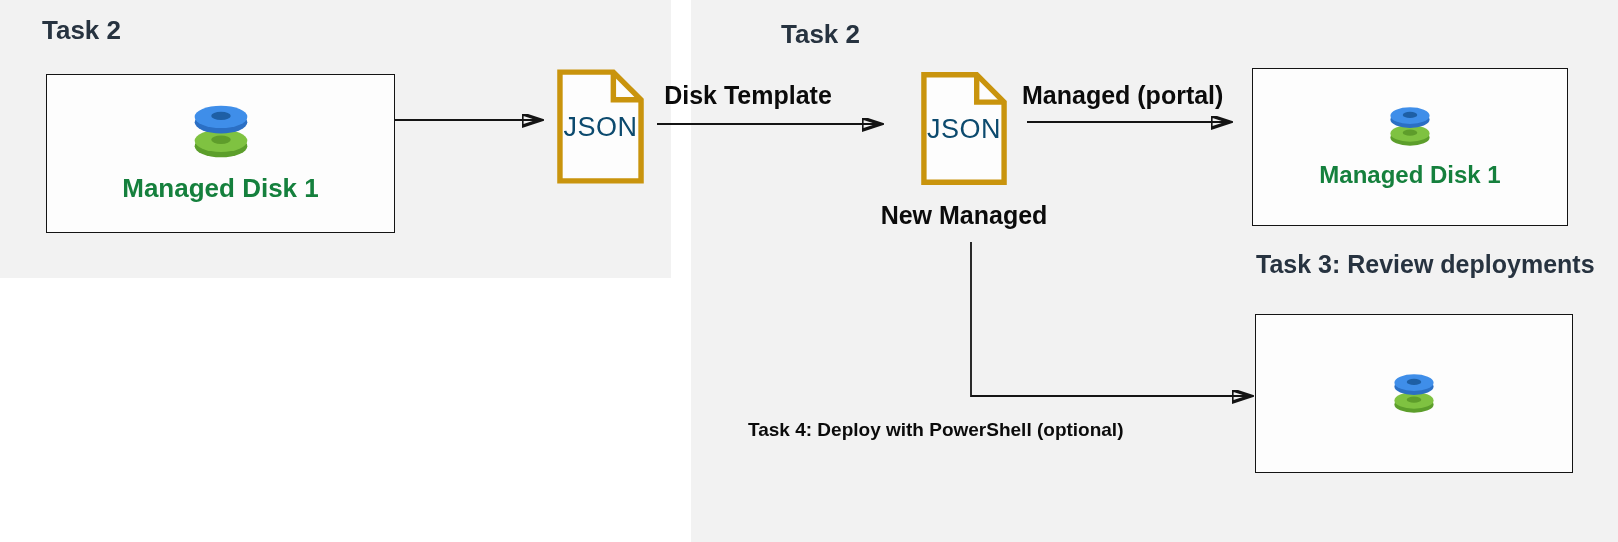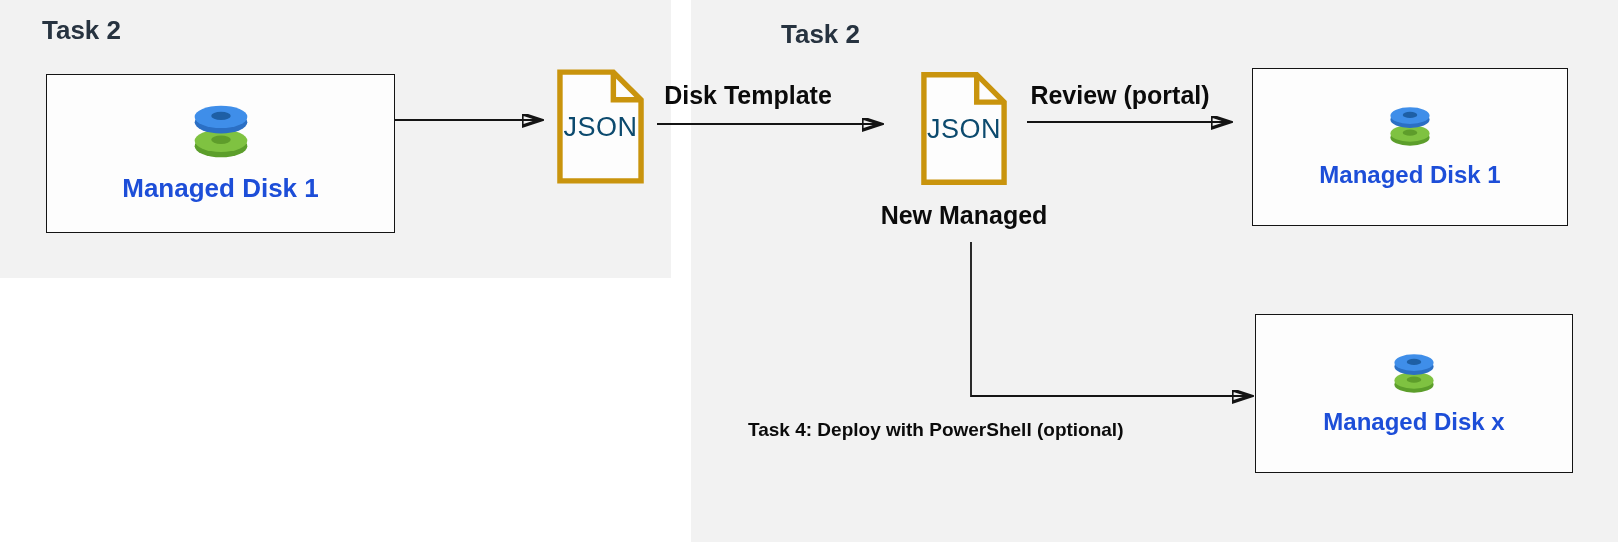--- a/index.html
+++ b/index.html
@@ -18,21 +18,21 @@
   .t2{left:737px;top:19px;margin-left:44px;}
 
   .disk-box{
     position:absolute;background:#fdfdfd;border:1.5px solid #141414;
     display:flex;flex-direction:column;align-items:center;justify-content:center;gap:13px;
     box-sizing:border-box;
   }
   .box-a{left:46px;top:74px;width:349px;height:159px;}
   .box-b{left:1252px;top:68px;width:316px;height:158px;}
   .box-c{left:1255px;top:314px;width:318px;height:159px;}
-  .disk-label{font-weight:bold;white-space:nowrap;color:#1d4ed8;}
+  .disk-label{font-weight:bold;white-space:nowrap;color:#15803d;}
   .box-a .disk-label{font-size:26px;}
   .box-b .disk-label,.box-c .disk-label{font-size:24px;}
   .disk-svg-a{width:78px;height:57px;}
   .disk-svg-sm{width:58px;height:43px;}
 
   .doc{position:absolute;}
   .doc-t{left:556px;top:68px;width:89px;height:117px;}
   .doc-nt{left:920px;top:69px;width:88px;height:119px;}
   .doc svg{position:absolute;left:0;top:0;width:100%;height:100%;}
   .doc-body{fill:#fdfdfd;stroke:#C9940D;stroke-width:5.5;stroke-linejoin:miter;}
@@ -108,44 +108,44 @@
 
   <div class="doc doc-nt">
     <svg viewBox="0 0 90 118">
       <path class="doc-body" d="M4 4 H58 L86 32 V114 H4 Z"></path>
       <path class="doc-fold" d="M58 4 V32 H86"></path>
     </svg>
     <div class="doc-text">JSON</div>
   </div>
   <div class="caption cap-newtemplate">New Managed</div>
 
-  <div class="arrow-label al-deploy">Review (portal)</div>
+  <div class="arrow-label al-deploy">Managed (portal)</div>
 
   <div class="disk-box box-b">
     <svg class="disk-svg-sm" viewBox="0 0 80 58">
       <ellipse cx="40" cy="44" rx="27" ry="11.5" fill="#5C9E2B"></ellipse>
       <ellipse cx="40" cy="38.5" rx="27" ry="11.5" fill="#7FC241"></ellipse>
       <ellipse cx="40" cy="37.5" rx="10" ry="4.3" fill="#5E9D2B"></ellipse>
       <ellipse cx="40" cy="19.5" rx="27" ry="11.5" fill="#2B6FC4"></ellipse>
       <ellipse cx="40" cy="14" rx="27" ry="11.5" fill="#3F8EE9"></ellipse>
       <ellipse cx="40" cy="13" rx="10" ry="4.3" fill="#1E5FA5"></ellipse>
     </svg>
     <div class="disk-label">Managed Disk 1</div>
   </div>
 
+  <div class="note note-task3">Task 3: Review deployments</div>
 
   <div class="disk-box box-c">
     <svg class="disk-svg-sm" viewBox="0 0 80 58">
       <ellipse cx="40" cy="44" rx="27" ry="11.5" fill="#5C9E2B"></ellipse>
       <ellipse cx="40" cy="38.5" rx="27" ry="11.5" fill="#7FC241"></ellipse>
       <ellipse cx="40" cy="37.5" rx="10" ry="4.3" fill="#5E9D2B"></ellipse>
       <ellipse cx="40" cy="19.5" rx="27" ry="11.5" fill="#2B6FC4"></ellipse>
       <ellipse cx="40" cy="14" rx="27" ry="11.5" fill="#3F8EE9"></ellipse>
       <ellipse cx="40" cy="13" rx="10" ry="4.3" fill="#1E5FA5"></ellipse>
     </svg>
-    <div class="disk-label">Managed Disk x</div>
   </div>
 
   <div class="note note-block">
     <div>Task 4: Deploy with PowerShell (optional)</div>
   </div>
 
 </div>
 
 </body></html>

